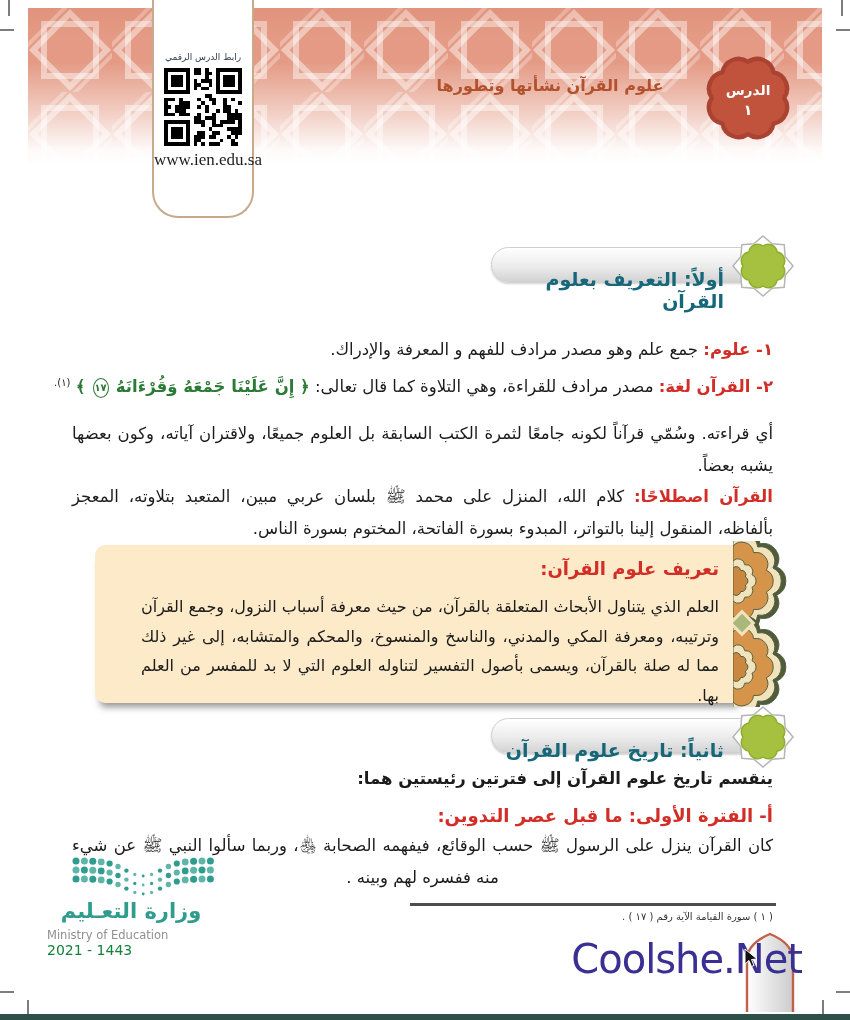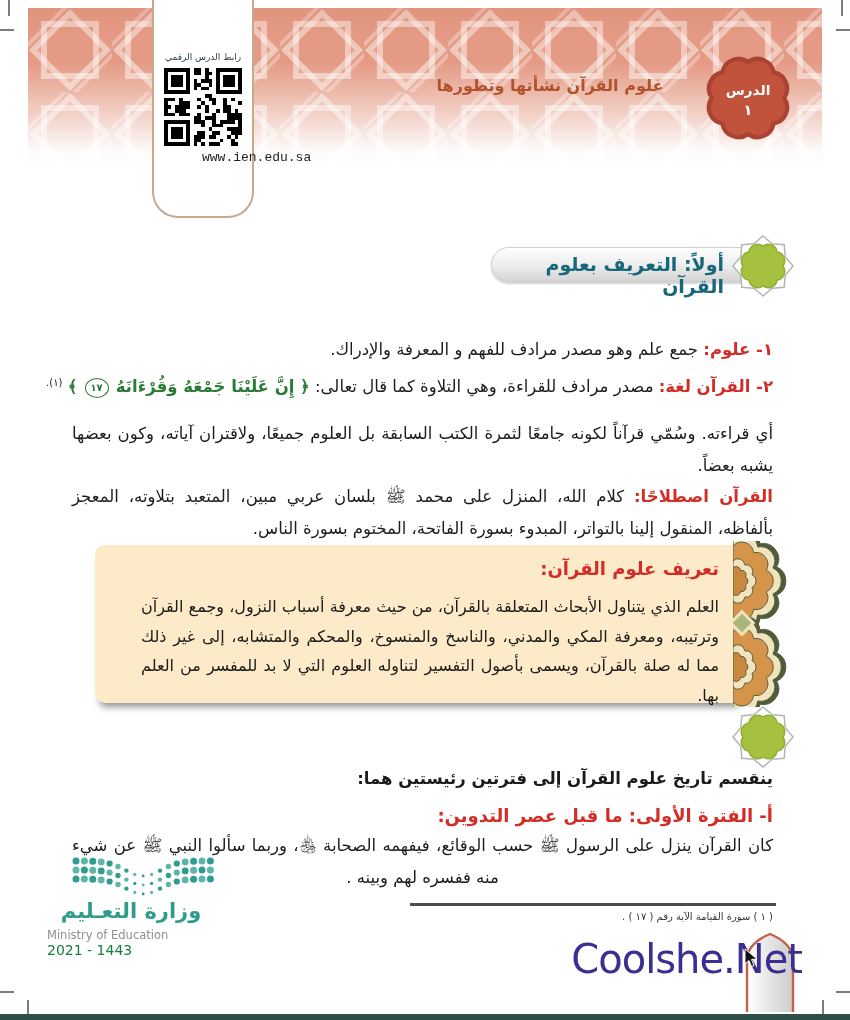--- a/index.html
+++ b/index.html
@@ -12,42 +12,42 @@
   .hdr-fade { position:absolute; inset:0;
     background:linear-gradient(180deg, rgba(193,87,60,0.10) 0%, rgba(255,255,255,0) 18%,
                rgba(255,255,255,0) 34%, rgba(255,255,255,0.55) 68%, rgba(255,255,255,0.95) 90%, #ffffff 100%); }
   .page-title { position:absolute; left:330px; width:440px; top:76px; text-align:center;
     font-size:16px; font-weight:bold; color:#b2512e; direction:rtl; }
 
   .qr-tab { position:absolute; left:152px; top:0; width:102px; height:218px; background:#fff;
     border:2px solid #c9a98b; border-top:none; border-radius:0 0 26px 26px; text-align:center; z-index:5; }
   .qr-cap { margin-top:52px; font-size:9px; color:#31404f; direction:rtl; }
   .qr-box { width:78px; height:78px; margin:6px auto 4px auto; }
-  .qr-url { font-family:Liberation Mono, monospace; font-size:13px; color:#1c1c1c;padding-left:48px; }
+  .qr-url { font-family:Liberation Serif, serif; font-size:17px; color:#1c1c1c; }
 
   .badge { position:absolute; left:705px; top:55px; width:86px; height:86px; z-index:5; }
   .badge text { font-family:"DejaVu Sans", sans-serif; }
 
   
   .sec-bar { position:absolute; right:87px; width:272px; height:35px;
     background:linear-gradient(180deg,#ffffff 0%, #ececec 55%, #d4d4d4 100%);
     border:1px solid #cfcfcf; border-radius:18px; box-shadow:0 2px 2px rgba(0,0,0,0.18);
-    direction:rtl; text-align:right; padding:5px 38px 0 10px;
+    direction:rtl; text-align:right; padding:20px 38px 0 10px;
     font-size:19px; font-weight:bold; color:#17677a; }
   .sec-star { position:absolute; width:64px; height:64px; left:731px; z-index:6; }
 
   
   .rtl { direction:rtl; }
   .txt { position:absolute; color:#1b1b1b; font-size:16.5px; line-height:1.95; }
   .bold { font-weight:bold; }
   .red { color:#d22d26; font-weight:bold; }
   .green { color:#2b7a35; font-weight:bold; }
   .just { text-align:justify; text-align-last:right; }
   .sup { font-size:10px; vertical-align:super; }
-  .ayah-num { display:inline-block; width:24px; height:20px; line-height:18px; text-align:center;
+  .ayah-num { display:inline-block; width:16px; height:20px; line-height:18px; text-align:center;
     border:1.5px solid #2b7a35; border-radius:50%; font-size:10px; color:#2b7a35;
     vertical-align:middle; margin:0 2px; font-weight:bold; }
 
   
   .def-box { position:absolute; left:95px; top:545px; width:650px; height:158px;
     background:#fdeac9; border-radius:10px; box-shadow:0 9px 7px -5px rgba(60,60,60,0.55);
     direction:rtl; padding:13px 26px 0 46px; }
   .def-title { color:#d22d26; font-weight:bold; font-size:18px; margin-bottom:6px; }
   .def-body { color:#1b1b1b; font-size:16px; line-height:1.85; text-align:justify; text-align-last:right;margin-top:13px; }
   .ornament { position:absolute; left:733px; top:541px; width:60px; height:166px; z-index:4; }
@@ -282,20 +282,23 @@
       <path d="M0,20 A6.8,6.8 0 0 1 11.8,23.8 A6.8,6.8 0 0 1 19.0,33.8 A6.8,6.8 0 0 1 19.0,46.2 A6.8,6.8 0 0 1 11.8,56.2 A6.8,6.8 0 0 1 0.0,60.0 Z" fill="#f1e3bd" stroke="#55603f" stroke-width="1"></path>
       <path d="M0,27 A4.4,4.4 0 0 1 7.6,29.5 A4.4,4.4 0 0 1 12.4,36.0 A4.4,4.4 0 0 1 12.4,44.0 A4.4,4.4 0 0 1 7.6,50.5 A4.4,4.4 0 0 1 0.0,53.0 Z" fill="#c98740" stroke="#55603f" stroke-width="1"></path>
       <path d="M0,80 A15.6,15.6 0 0 1 27.0,88.8 A15.6,15.6 0 0 1 43.7,111.8 A15.6,15.6 0 0 1 43.7,140.2 A15.6,15.6 0 0 1 27.0,163.2 A15.6,15.6 0 0 1 0.0,172.0 Z" fill="#4f5c3c" stroke="#55603f" stroke-width="1"></path>
       <path d="M0,84 A14.3,14.3 0 0 1 24.7,92.0 A14.3,14.3 0 0 1 39.9,113.0 A14.3,14.3 0 0 1 39.9,139.0 A14.3,14.3 0 0 1 24.7,160.0 A14.3,14.3 0 0 1 0.0,168.0 Z" fill="#f1e3bd" stroke="#55603f" stroke-width="1"></path>
       <path d="M0,91 A11.9,11.9 0 0 1 20.6,97.7 A11.9,11.9 0 0 1 33.3,115.2 A11.9,11.9 0 0 1 33.3,136.8 A11.9,11.9 0 0 1 20.6,154.3 A11.9,11.9 0 0 1 0.0,161.0 Z" fill="#d6944a" stroke="#55603f" stroke-width="1"></path>
       <path d="M0,106 A6.8,6.8 0 0 1 11.8,109.8 A6.8,6.8 0 0 1 19.0,119.8 A6.8,6.8 0 0 1 19.0,132.2 A6.8,6.8 0 0 1 11.8,142.2 A6.8,6.8 0 0 1 0.0,146.0 Z" fill="#f1e3bd" stroke="#55603f" stroke-width="1"></path>
       <path d="M0,113 A4.4,4.4 0 0 1 7.6,115.5 A4.4,4.4 0 0 1 12.4,122.0 A4.4,4.4 0 0 1 12.4,130.0 A4.4,4.4 0 0 1 7.6,136.5 A4.4,4.4 0 0 1 0.0,139.0 Z" fill="#c98740" stroke="#55603f" stroke-width="1"></path>
       <rect x="1" y="74" width="16" height="16" transform="rotate(45 9 82)" fill="#a9b77a" stroke="#f1e3bd" stroke-width="3"></rect>
     </svg>
 
+  <div class="sec-bar" style="top:718px">
+    <span>ثانياً: تاريخ علوم القرآن</span>
+  </div>
   <svg class="sec-star octa2" style="top:705px" viewBox="0 0 64 64">
     <polygon class="star8" fill="#ffffff" stroke="#b5b5b5" stroke-width="1.5" points="32.0,2.0 41.2,9.8 53.2,10.8 54.2,22.8 62.0,32.0 54.2,41.2 53.2,53.2 41.2,54.2 32.0,62.0 22.8,54.2 10.8,53.2 9.8,41.2 2.0,32.0 9.8,22.8 10.8,10.8 22.8,9.8"></polygon>
     <path class="blob" fill="#a6c03f" stroke="#8fae2e" stroke-width="1.5" stroke-linejoin="round" d="M32.0,12.0 A9,9 0 0 1 46.1,17.9 A9,9 0 0 1 52.0,32.0 A9,9 0 0 1 46.1,46.1 A9,9 0 0 1 32.0,52.0 A9,9 0 0 1 17.9,46.1 A9,9 0 0 1 12.0,32.0 A9,9 0 0 1 17.9,17.9 A9,9 0 0 1 32.0,12.0 Z"></path>
   </svg>
 
   <div class="txt rtl bold" style="right:77px; top:763px">ينقسم تاريخ علوم القرآن إلى فترتين رئيستين هما:</div>
 
   <div class="txt rtl red" style="right:77px; top:798px; font-size:18px">أ- الفترة الأولى: ما قبل عصر التدوين:</div>
 
   <div class="txt rtl" style="right:77px; left:72px; top:830px; text-align:justify; text-align-last:center">كان القرآن ينزل على الرسول ﷺ حسب الوقائع، فيفهمه الصحابة ﵃، وربما سألوا النبي ﷺ عن شيء منه ففسره لهم وبينه .</div>

